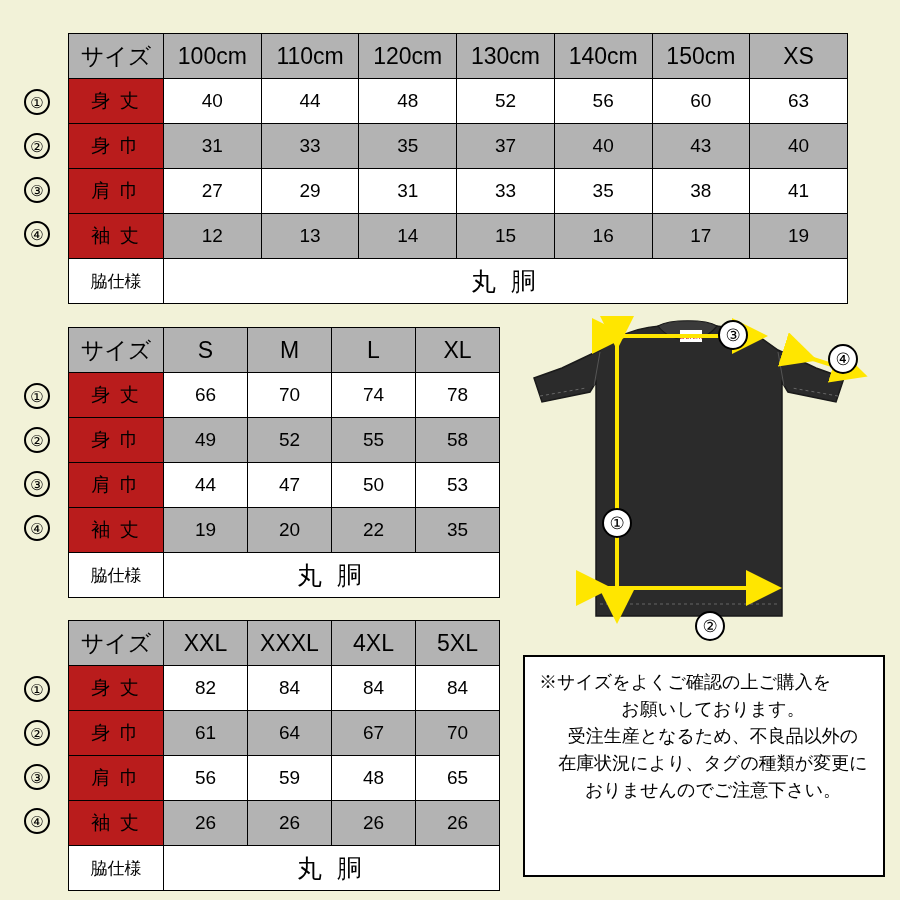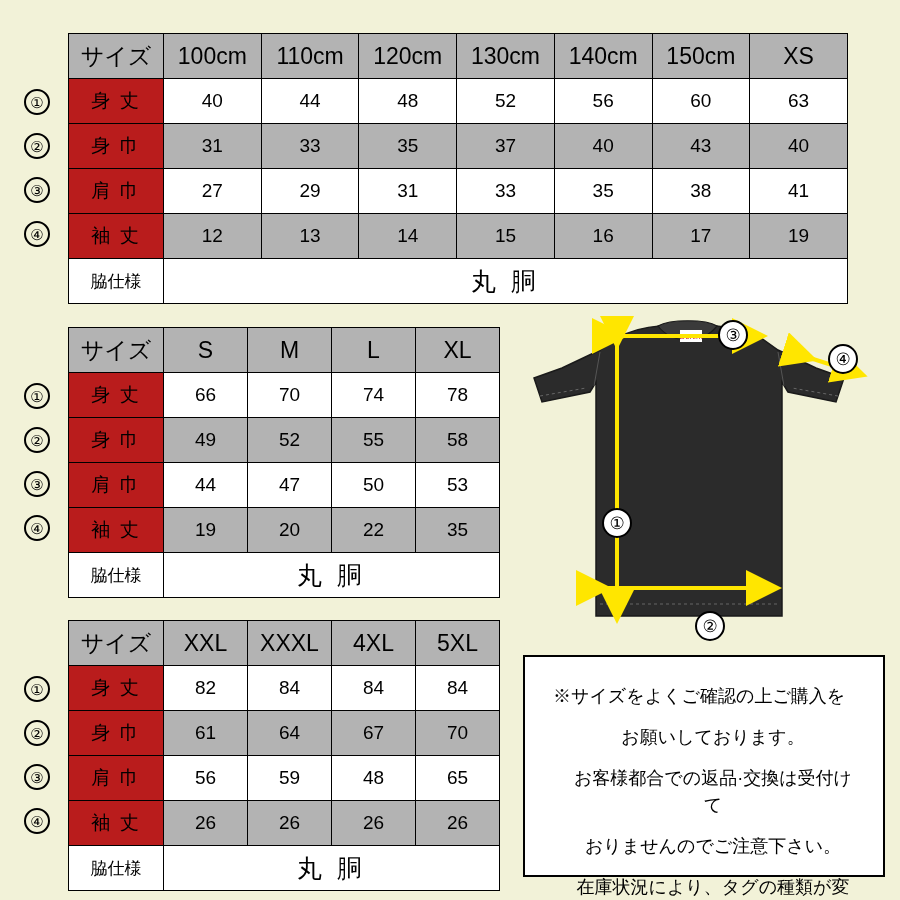--- a/index.html
+++ b/index.html
@@ -122,21 +122,21 @@
     left: 523px;
     top: 655px;
     width: 362px;
     height: 222px;
     border: 2px solid #000;
     background: #ffffff;
     box-sizing: border-box;
     padding: 12px 14px 10px 14px;
   }
   #note-box p {
-    margin: 14px;
+    margin: 0;
     font-size: 18px;
     line-height: 1.5;
     color: #000;
   }
   #note-box p.indent {
     padding-left: 18px;
     text-align: center;
   }
 </style>
 </head>
@@ -372,18 +372,18 @@
 
     <div class="diag-circle" id="dc1">①</div>
     <div class="diag-circle" id="dc2">②</div>
     <div class="diag-circle" id="dc3">③</div>
     <div class="diag-circle" id="dc4">④</div>
   </div>
 
   <div id="note-box">
     <p>※サイズをよくご確認の上ご購入を</p>
     <p class="indent">お願いしております。</p>
-    <p class="indent">お客様都合での返品·交換は受付けて</p>
+    <p class="indent">受注生産となるため、不良品以外の</p>
+    <p class="indent">在庫状況により、タグの種類が変更に</p>
     <p class="indent">おりませんのでご注意下さい。</p>
-    <p class="indent">在庫状況により、タグの種類が変更に</p>
   </div>
 
 </div>
 
 </body></html>

